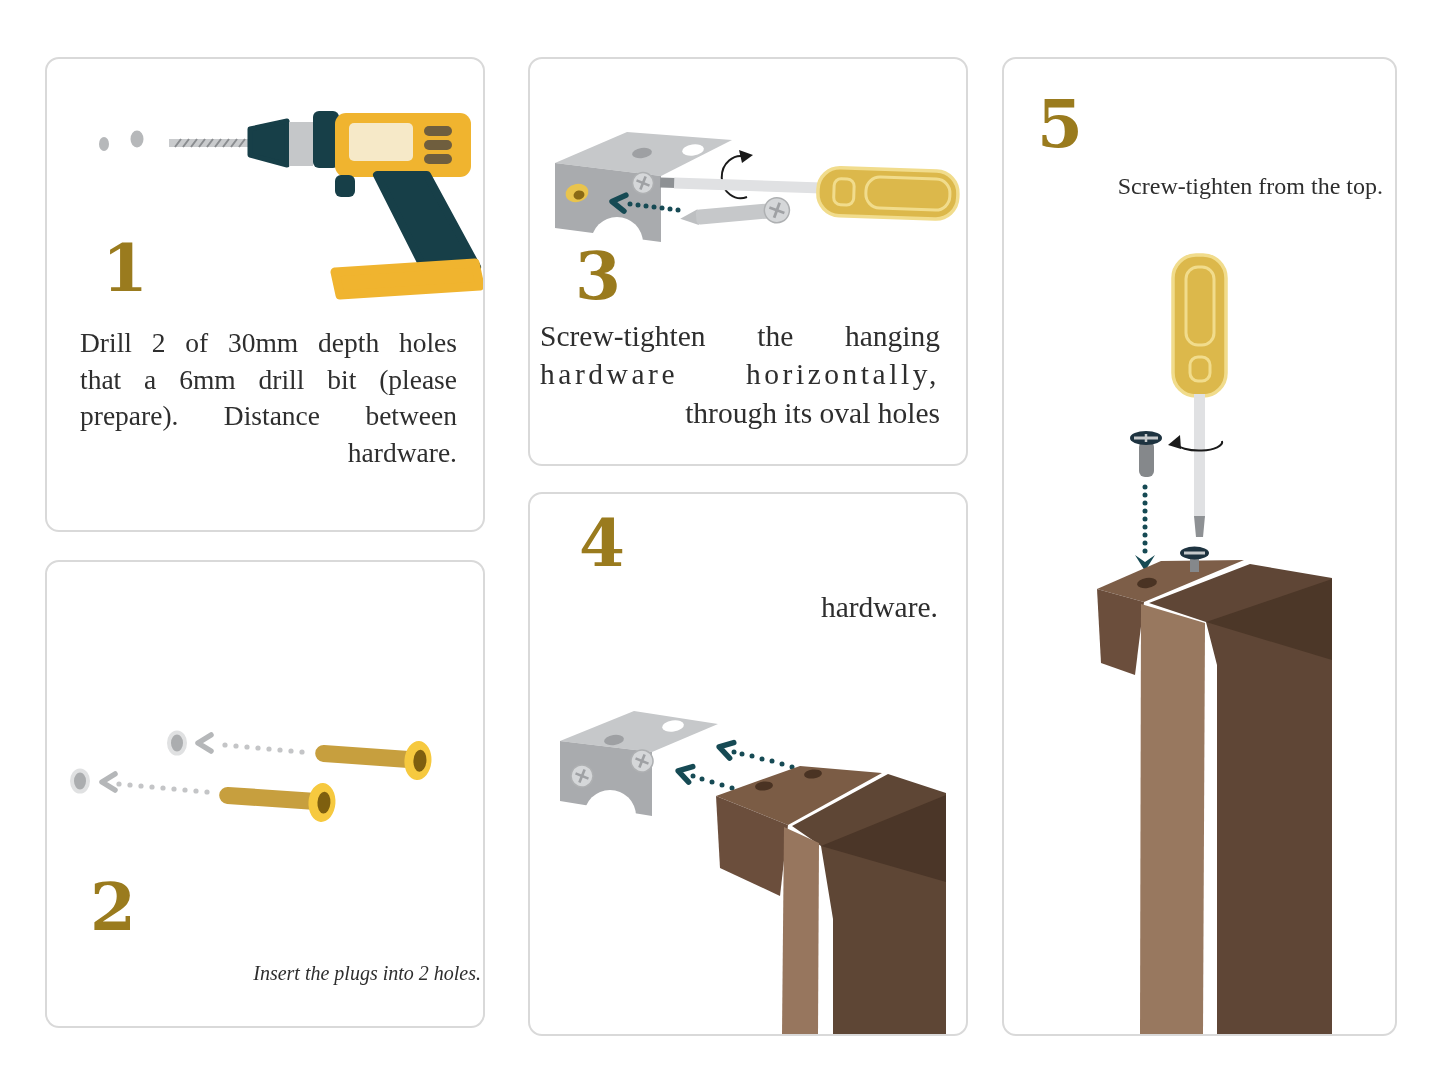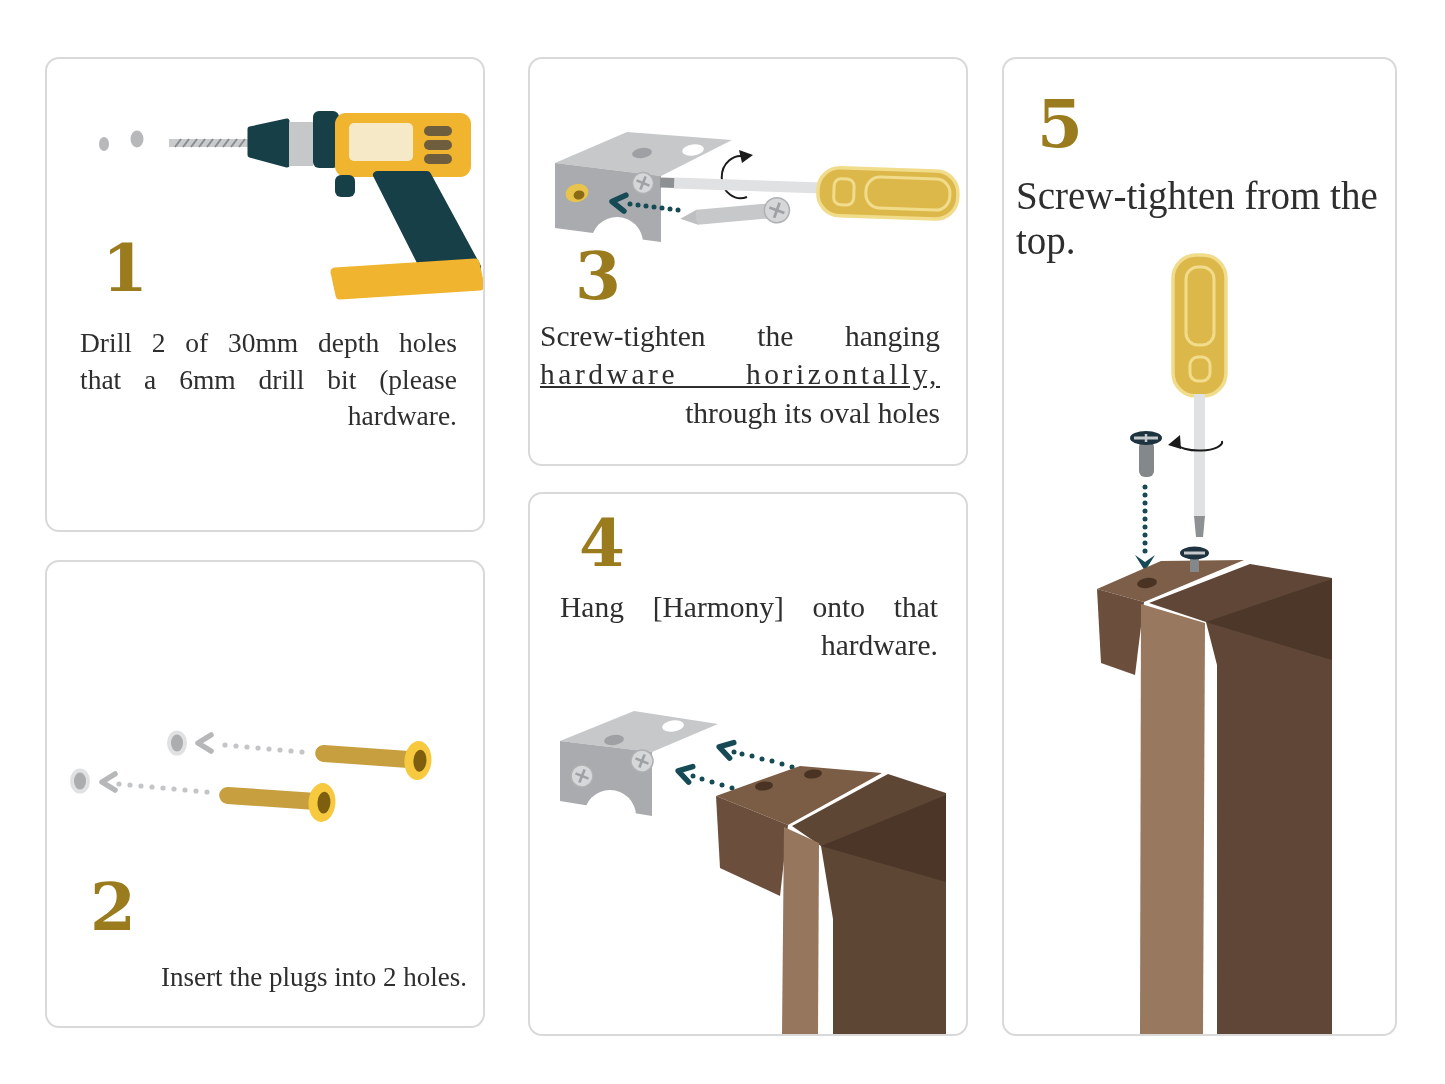--- a/index.html
+++ b/index.html
@@ -16,25 +16,25 @@
        font-size:66px;line-height:1;color:#9A7B1E;}
   .p1 .num{left:55px;top:176px;}
   .p2 .num{left:43px;top:312px;}
   .p3 .num{left:45px;top:184px;}
   .p4 .num{left:49px;top:16px;}
   .p5 .num{left:33px;top:32px;}
   .txt{position:absolute;color:#2E2E2E;}
   .jline{text-align:justify;text-align-last:justify;}
   .lline{text-align:right;}
   .p1 .txt{left:33px;right:26px;top:266px;font-size:27.5px;line-height:1.33;}
-  .p2 .txt{left:25px;right:16px;top:398px;font-size:27px;line-height:1.3;}
+  .p2 .txt{left:25px;right:2px;top:398px;font-size:20px;line-height:1.3;font-style:italic;}
   .p3 .txt{left:10px;right:26px;top:258px;font-size:29.5px;line-height:1.3;}
-  .p3 .txt .sp{letter-spacing:0.12em;text-decoration:underline;}
+  .p3 .txt .sp{letter-spacing:0.12em;}
   .p4 .txt{left:30px;right:28px;top:94px;font-size:29.5px;line-height:1.3;}
-  .p5 .txt{left:12px;right:12px;top:114px;font-size:39px;text-align:left;}
+  .p5 .txt{left:12px;right:12px;top:114px;font-size:24px;text-align:right;}
 </style>
 </head>
 <body>
 
 <div class="canvas">
 
   <section class="panel p1">
     <svg class="illus" width="436" height="471" viewBox="0 0 436 471">
       <g>
         <ellipse cx="57" cy="85" rx="5" ry="7" fill="#B6B8BA"></ellipse>
@@ -53,20 +53,21 @@
         <rect x="377" y="95" width="28" height="10" rx="5" fill="#6F5E3E"></rect>
         <rect x="288" y="116" width="20" height="22" rx="6" fill="#173F48"></rect>
         <polygon points="330,116 380,116 430,208 380,215" fill="#173F48" stroke="#173F48" stroke-width="8" stroke-linejoin="round"></polygon>
         <polygon points="288,213 428,204 433,227 293,236" fill="#F0B42F" stroke="#F0B42F" stroke-width="9" stroke-linejoin="round"></polygon>
       </g>
     </svg>
     <div class="num">1</div>
     <div class="txt">
       <div class="jline">Drill 2 of 30mm depth holes</div>
       <div class="jline">that a 6mm drill bit (please</div>
+      <div class="jline">prepare). Distance between</div>
       <div class="lline">hardware.</div>
     </div>
   </section>
 
   <section class="panel p2">
     <svg class="illus" width="436" height="464" viewBox="0 0 436 464">
       <g>
         <ellipse cx="130" cy="181" rx="8" ry="10.5" fill="#ABADAF" stroke="#E0E1E2" stroke-width="4"></ellipse>
         <ellipse cx="33" cy="219" rx="8" ry="10.5" fill="#ABADAF" stroke="#E0E1E2" stroke-width="4"></ellipse>
       </g>
@@ -215,21 +216,20 @@
         <polygon points="262,332 358,280 416,299 416,540 303,540 303,425 291,352" fill="#5E4635"></polygon>
         <polygon points="291,352 416,301 416,388" fill="#4B3628"></polygon>
         <polygon points="186,302 258,331 250,402 190,374" fill="#6B4E3C"></polygon>
         <polygon points="254,333 289,349 288,540 252,540" fill="#97765E"></polygon>
         <ellipse cx="234" cy="292" rx="9" ry="4.5" fill="#4A3323" transform="rotate(-7 234 292)"></ellipse>
         <ellipse cx="283" cy="280" rx="9" ry="4.5" fill="#4A3323" transform="rotate(-7 283 280)"></ellipse>
       </g>
     </svg>
     <div class="num">4</div>
     <div class="txt">
-      <div class="jline">Hang [Harmony] onto that</div>
       <div class="lline">hardware.</div>
     </div>
   </section>
 
   <section class="panel p5">
     <svg class="illus" width="391" height="975" viewBox="0 0 391 975">
       <g>
         <rect x="169" y="196" width="53" height="141" rx="23" fill="#DCB84B" stroke="#F1DC8C" stroke-width="3.5"></rect>
         <rect x="182" y="208" width="28" height="78" rx="12" fill="none" stroke="#F1DC8C" stroke-width="3"></rect>
         <rect x="186" y="298" width="20" height="24" rx="8" fill="none" stroke="#F1DC8C" stroke-width="3"></rect>

